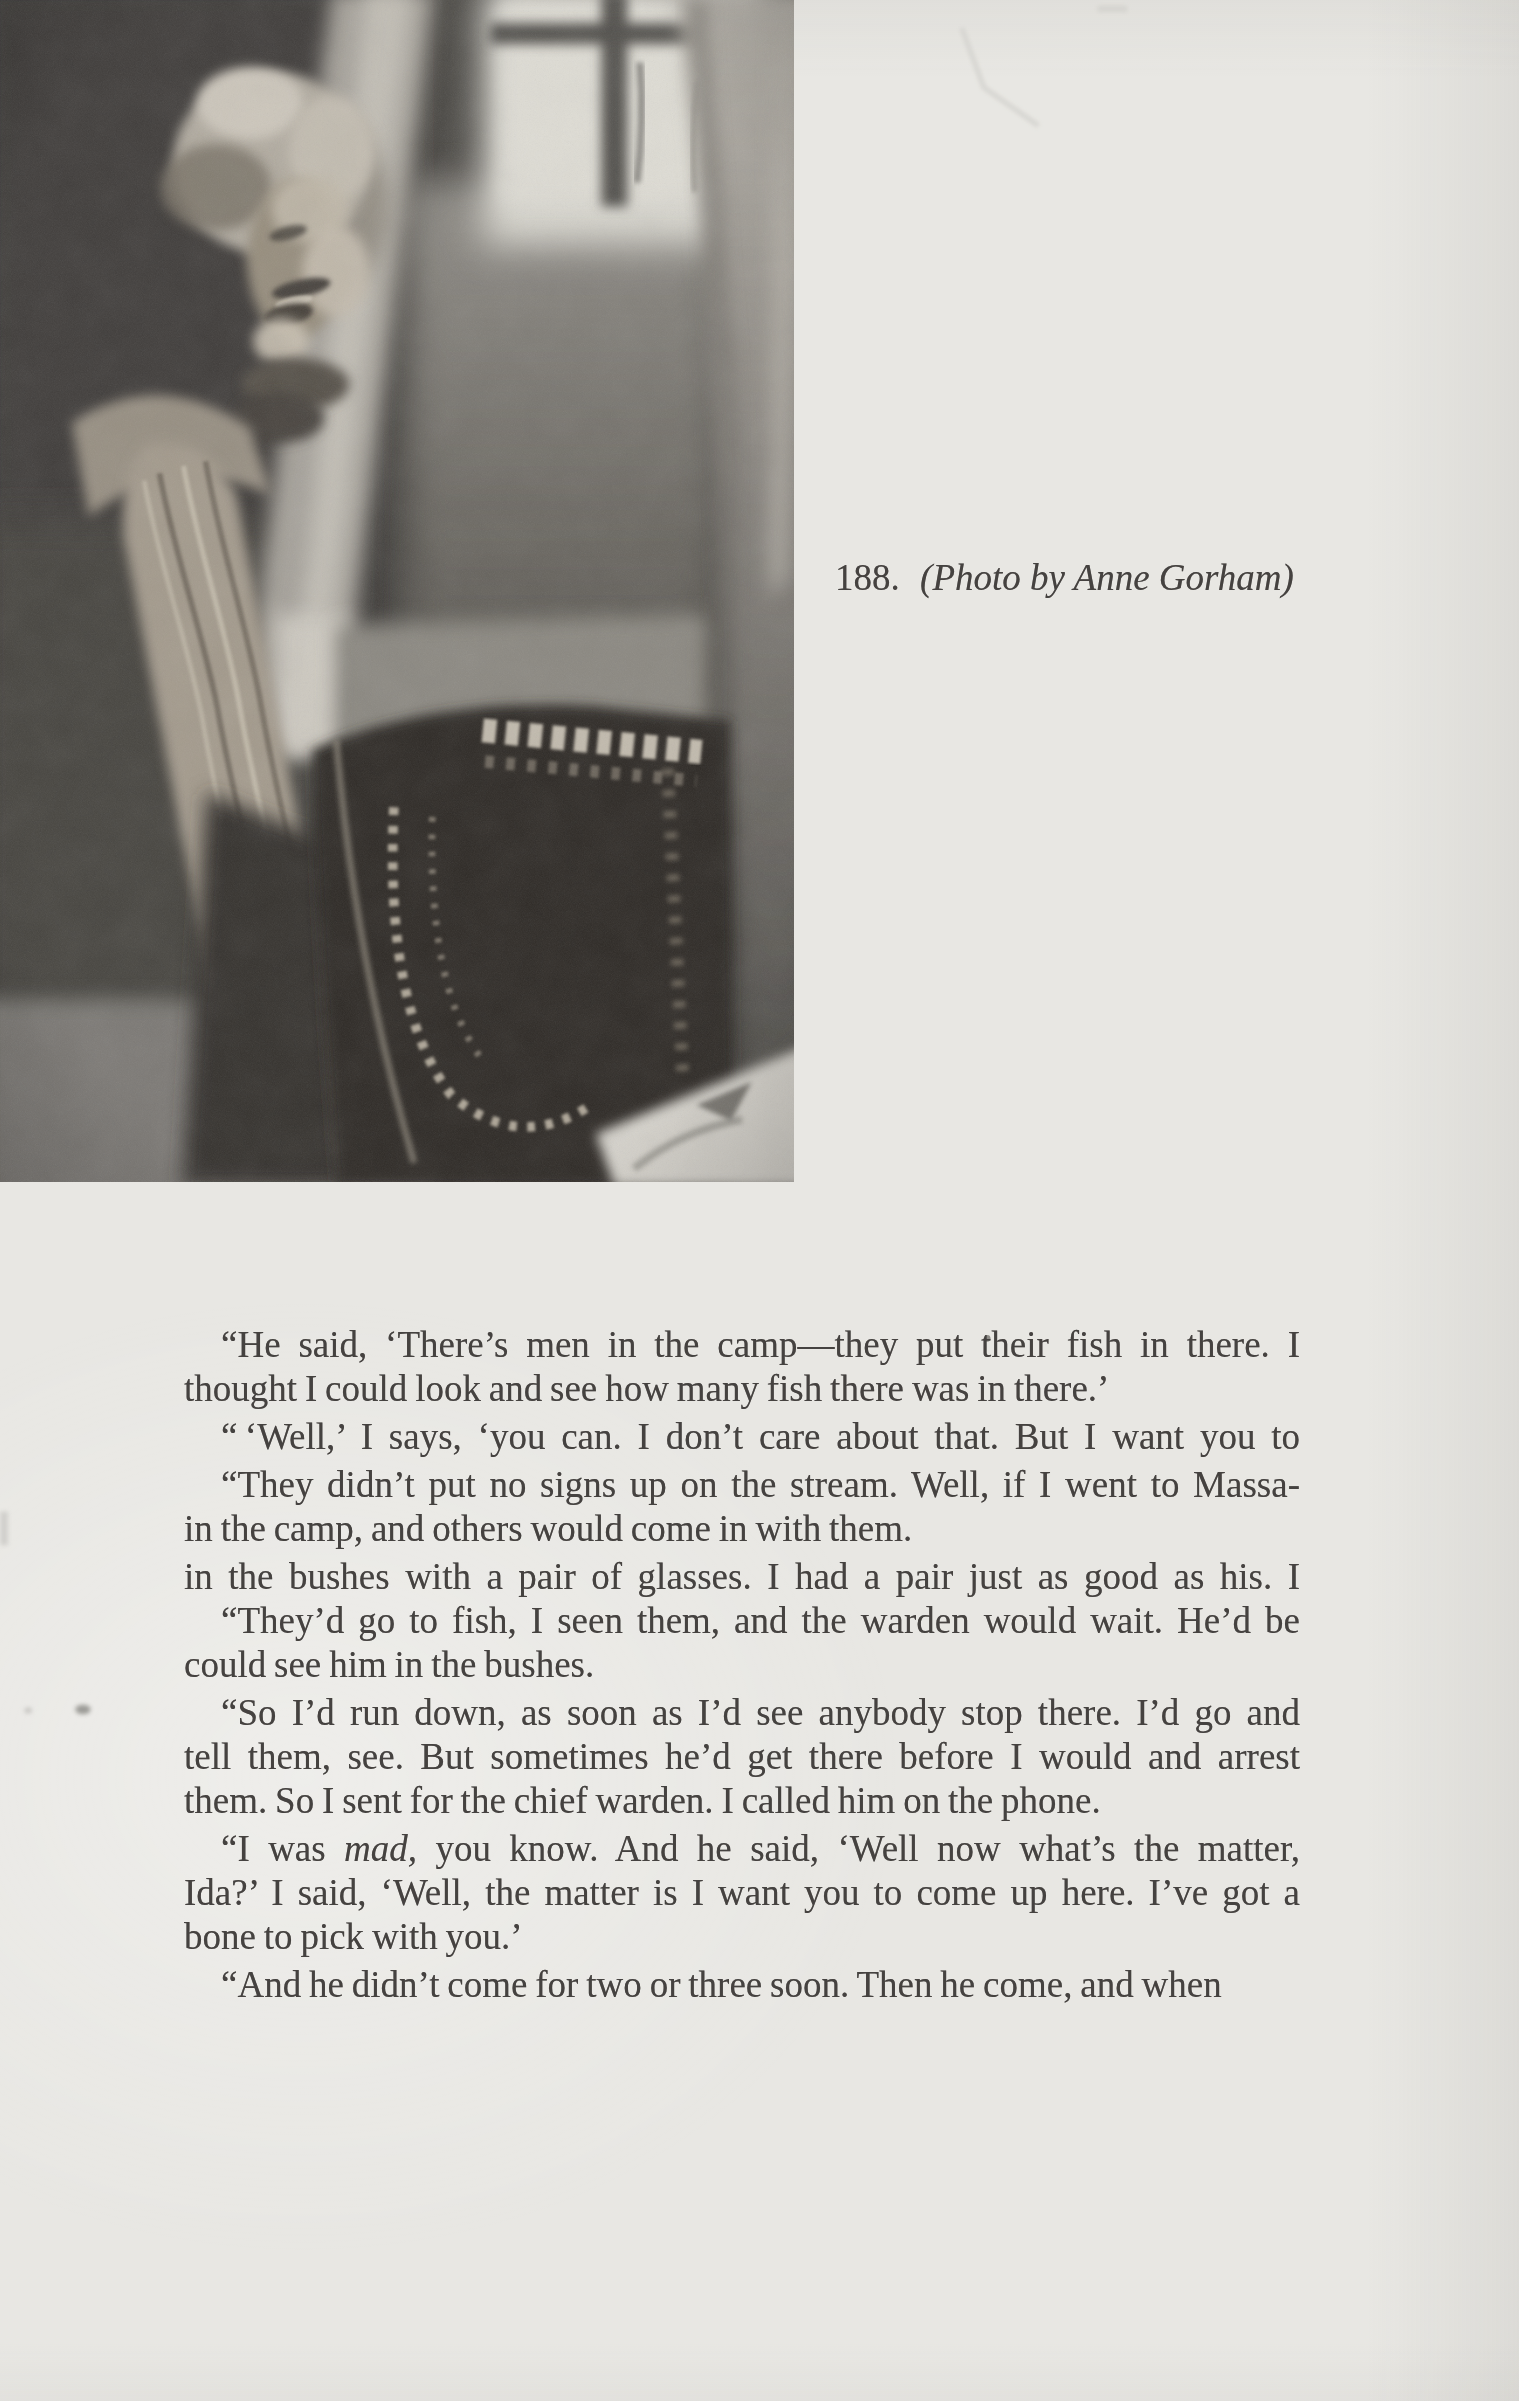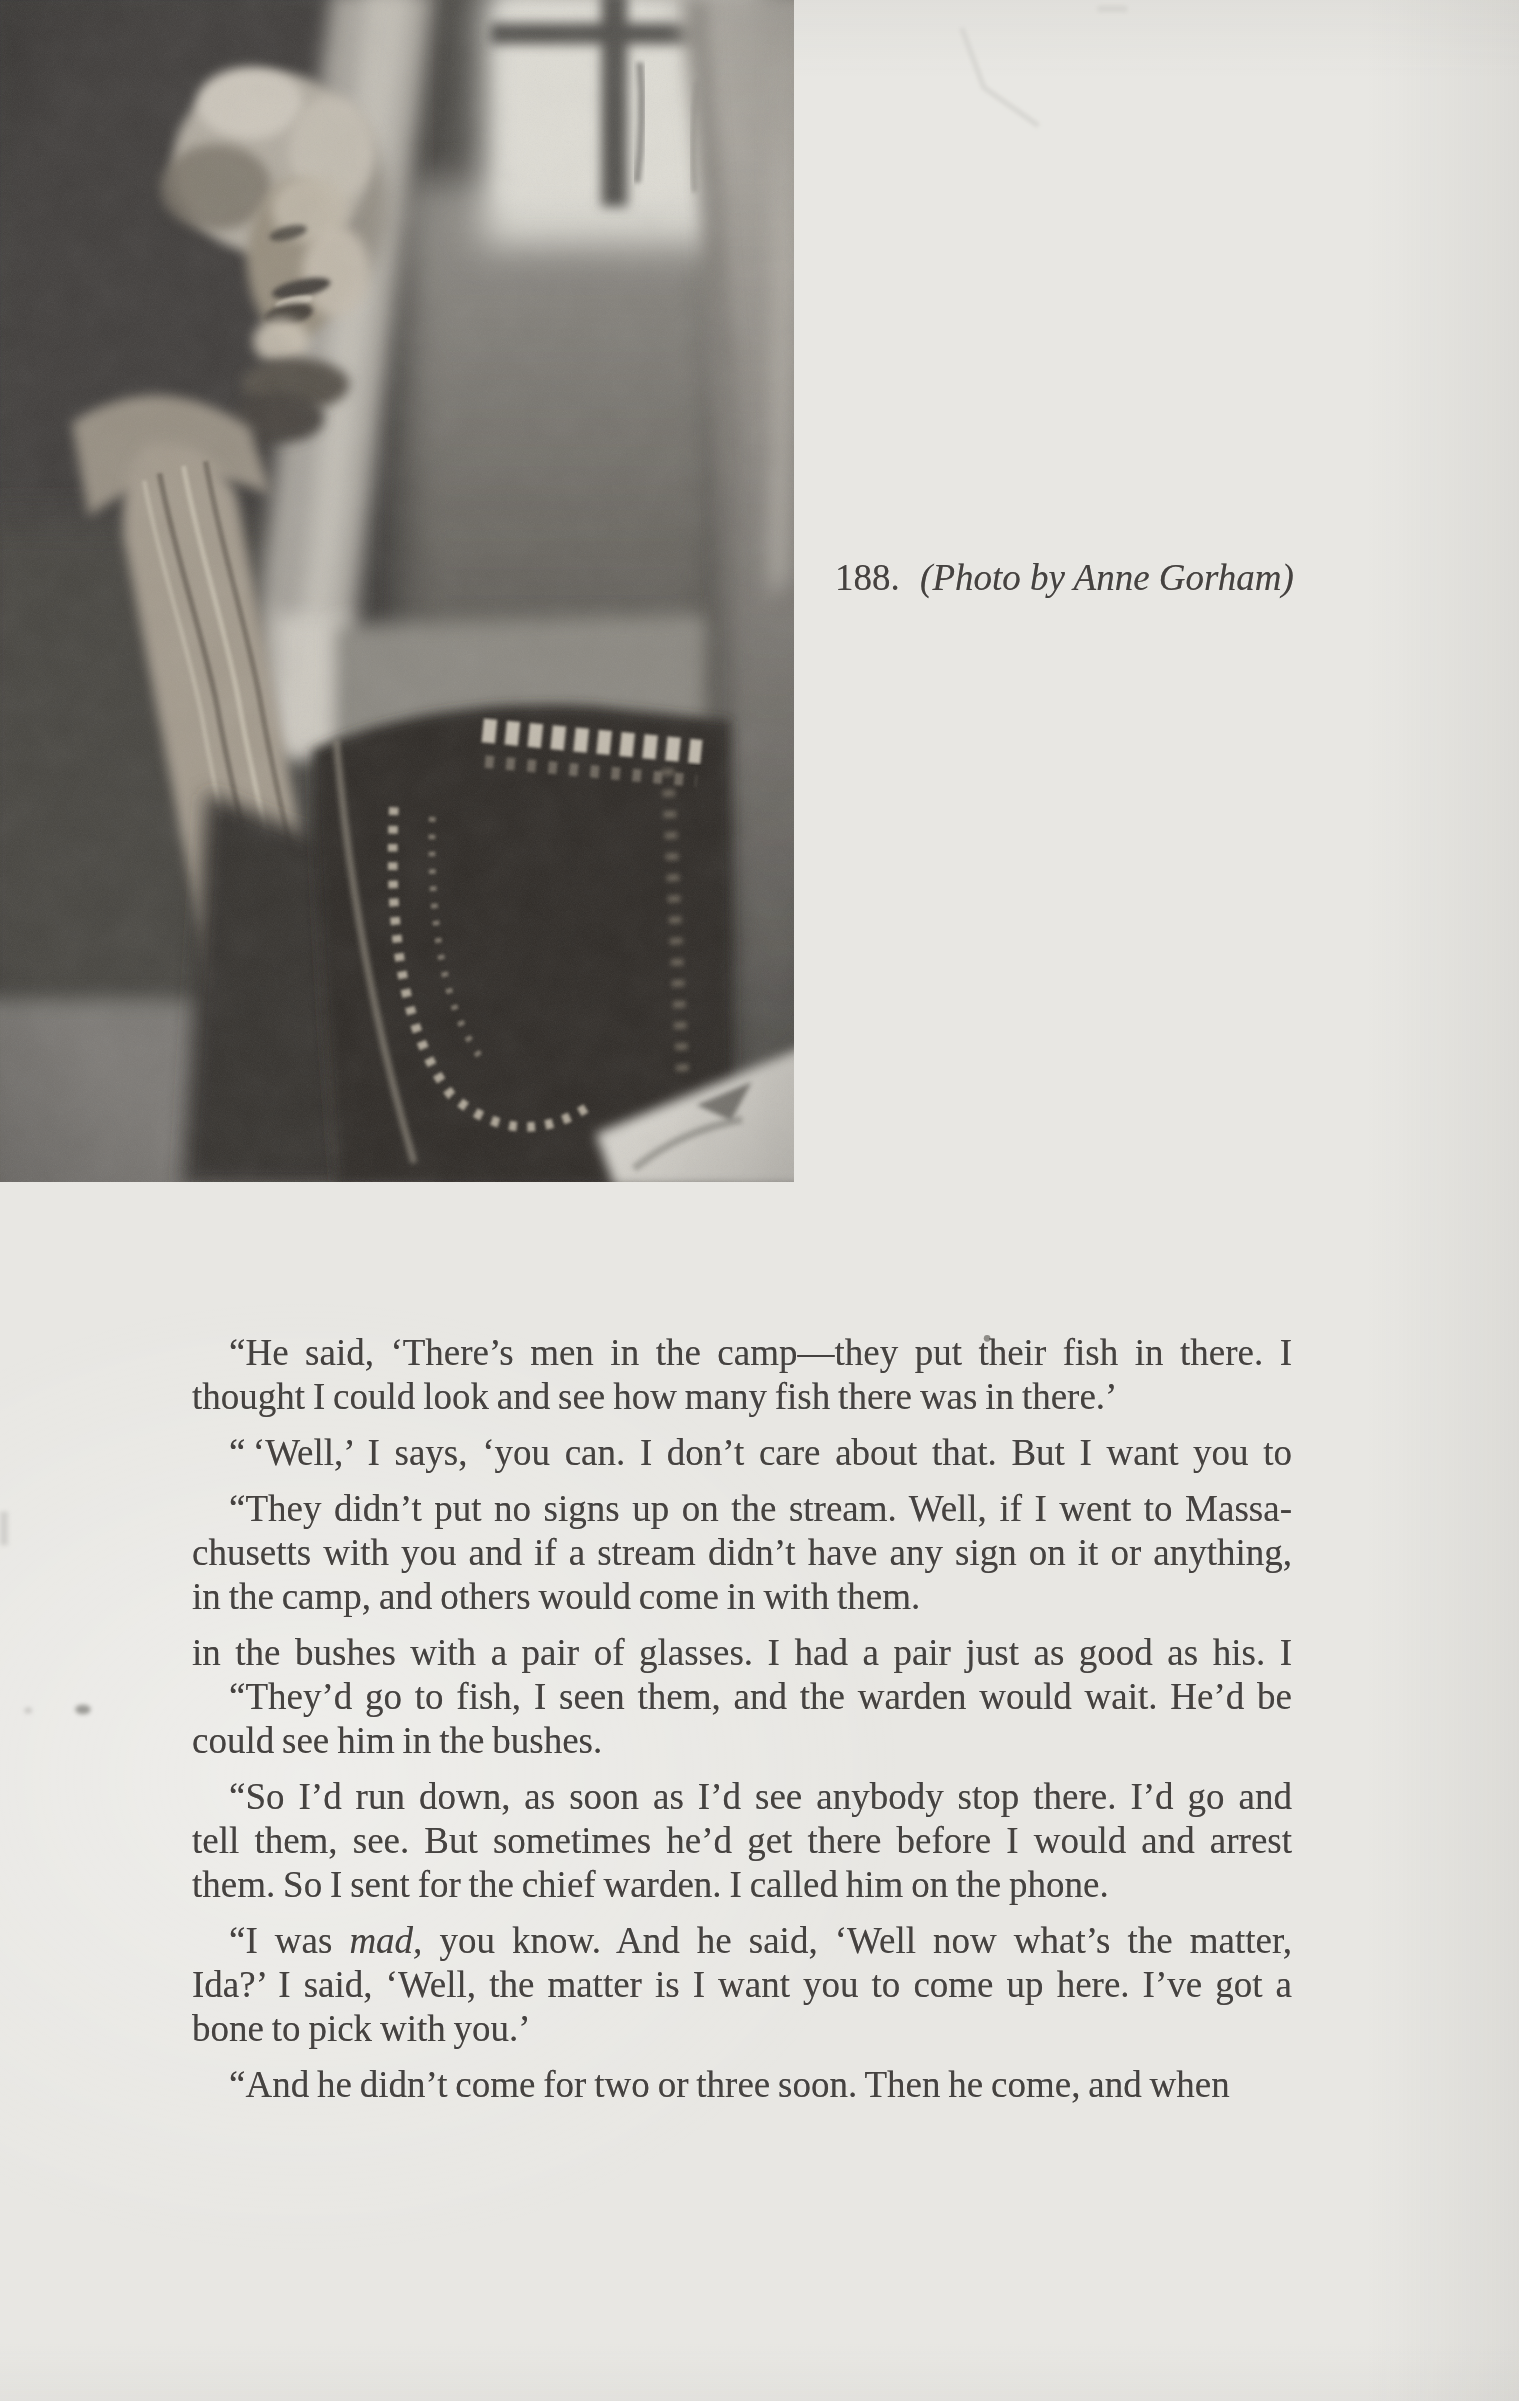--- a/index.html
+++ b/index.html
@@ -27,21 +27,21 @@
     white-space: nowrap;
     text-shadow: 0 0 0.6px rgba(64,60,56,0.5);
   }
   .cap-credit { font-style: italic; margin-left: 0.55em; }
   .article {
     position: absolute; left: 180px; top: 1319px; width: 1124px;
     font-size: 37px; line-height: 44px;
     word-spacing: -1.4px;
     text-shadow: 0 0 0.6px rgba(64,60,56,0.5);
   }
-  .para { margin: 12px; }
+  .para { margin: 4px; }
   .line {
     height: 44px; overflow: hidden;
     text-align: justify; text-align-last: justify;
   }
   .line.first { text-indent: 37px; }
   .line.last { text-align-last: left; }
   .line em { font-style: italic; }
   .artifacts {
     position: absolute; left: 0; top: 0;
     width: 1520px; height: 2401px;
@@ -210,21 +210,20 @@
 <div class="article" id="article">
     <div class="para">
       <div class="line first"><span>“He said, ‘There’s men in the camp—they put their fish in there. I</span></div>
       <div class="line last"><span>thought I could look and see how many fish there was in there.’</span></div>
     </div>
     <div class="para">
       <div class="line first"><span>“ ‘Well,’ I says, ‘you can. I don’t care about that. But I want you to</span></div>
     </div>
     <div class="para">
       <div class="line first"><span>“They didn’t put no signs up on the stream. Well, if I went to Massa-</span></div>
-      <div class="line"><span>chusetts with you and if a stream didn’t have any sign on it or anything,</span></div>
       <div class="line last"><span>in the camp, and others would come in with them.</span></div>
     </div>
     <div class="para">
       <div class="line"><span>in the bushes with a pair of glasses. I had a pair just as good as his. I</span></div>
       <div class="line first"><span>“They’d go to fish, I seen them, and the warden would wait. He’d be</span></div>
       <div class="line last"><span>could see him in the bushes.</span></div>
     </div>
     <div class="para">
       <div class="line first"><span>“So I’d run down, as soon as I’d see anybody stop there. I’d go and</span></div>
       <div class="line"><span>tell them, see. But sometimes he’d get there before I would and arrest</span></div>

